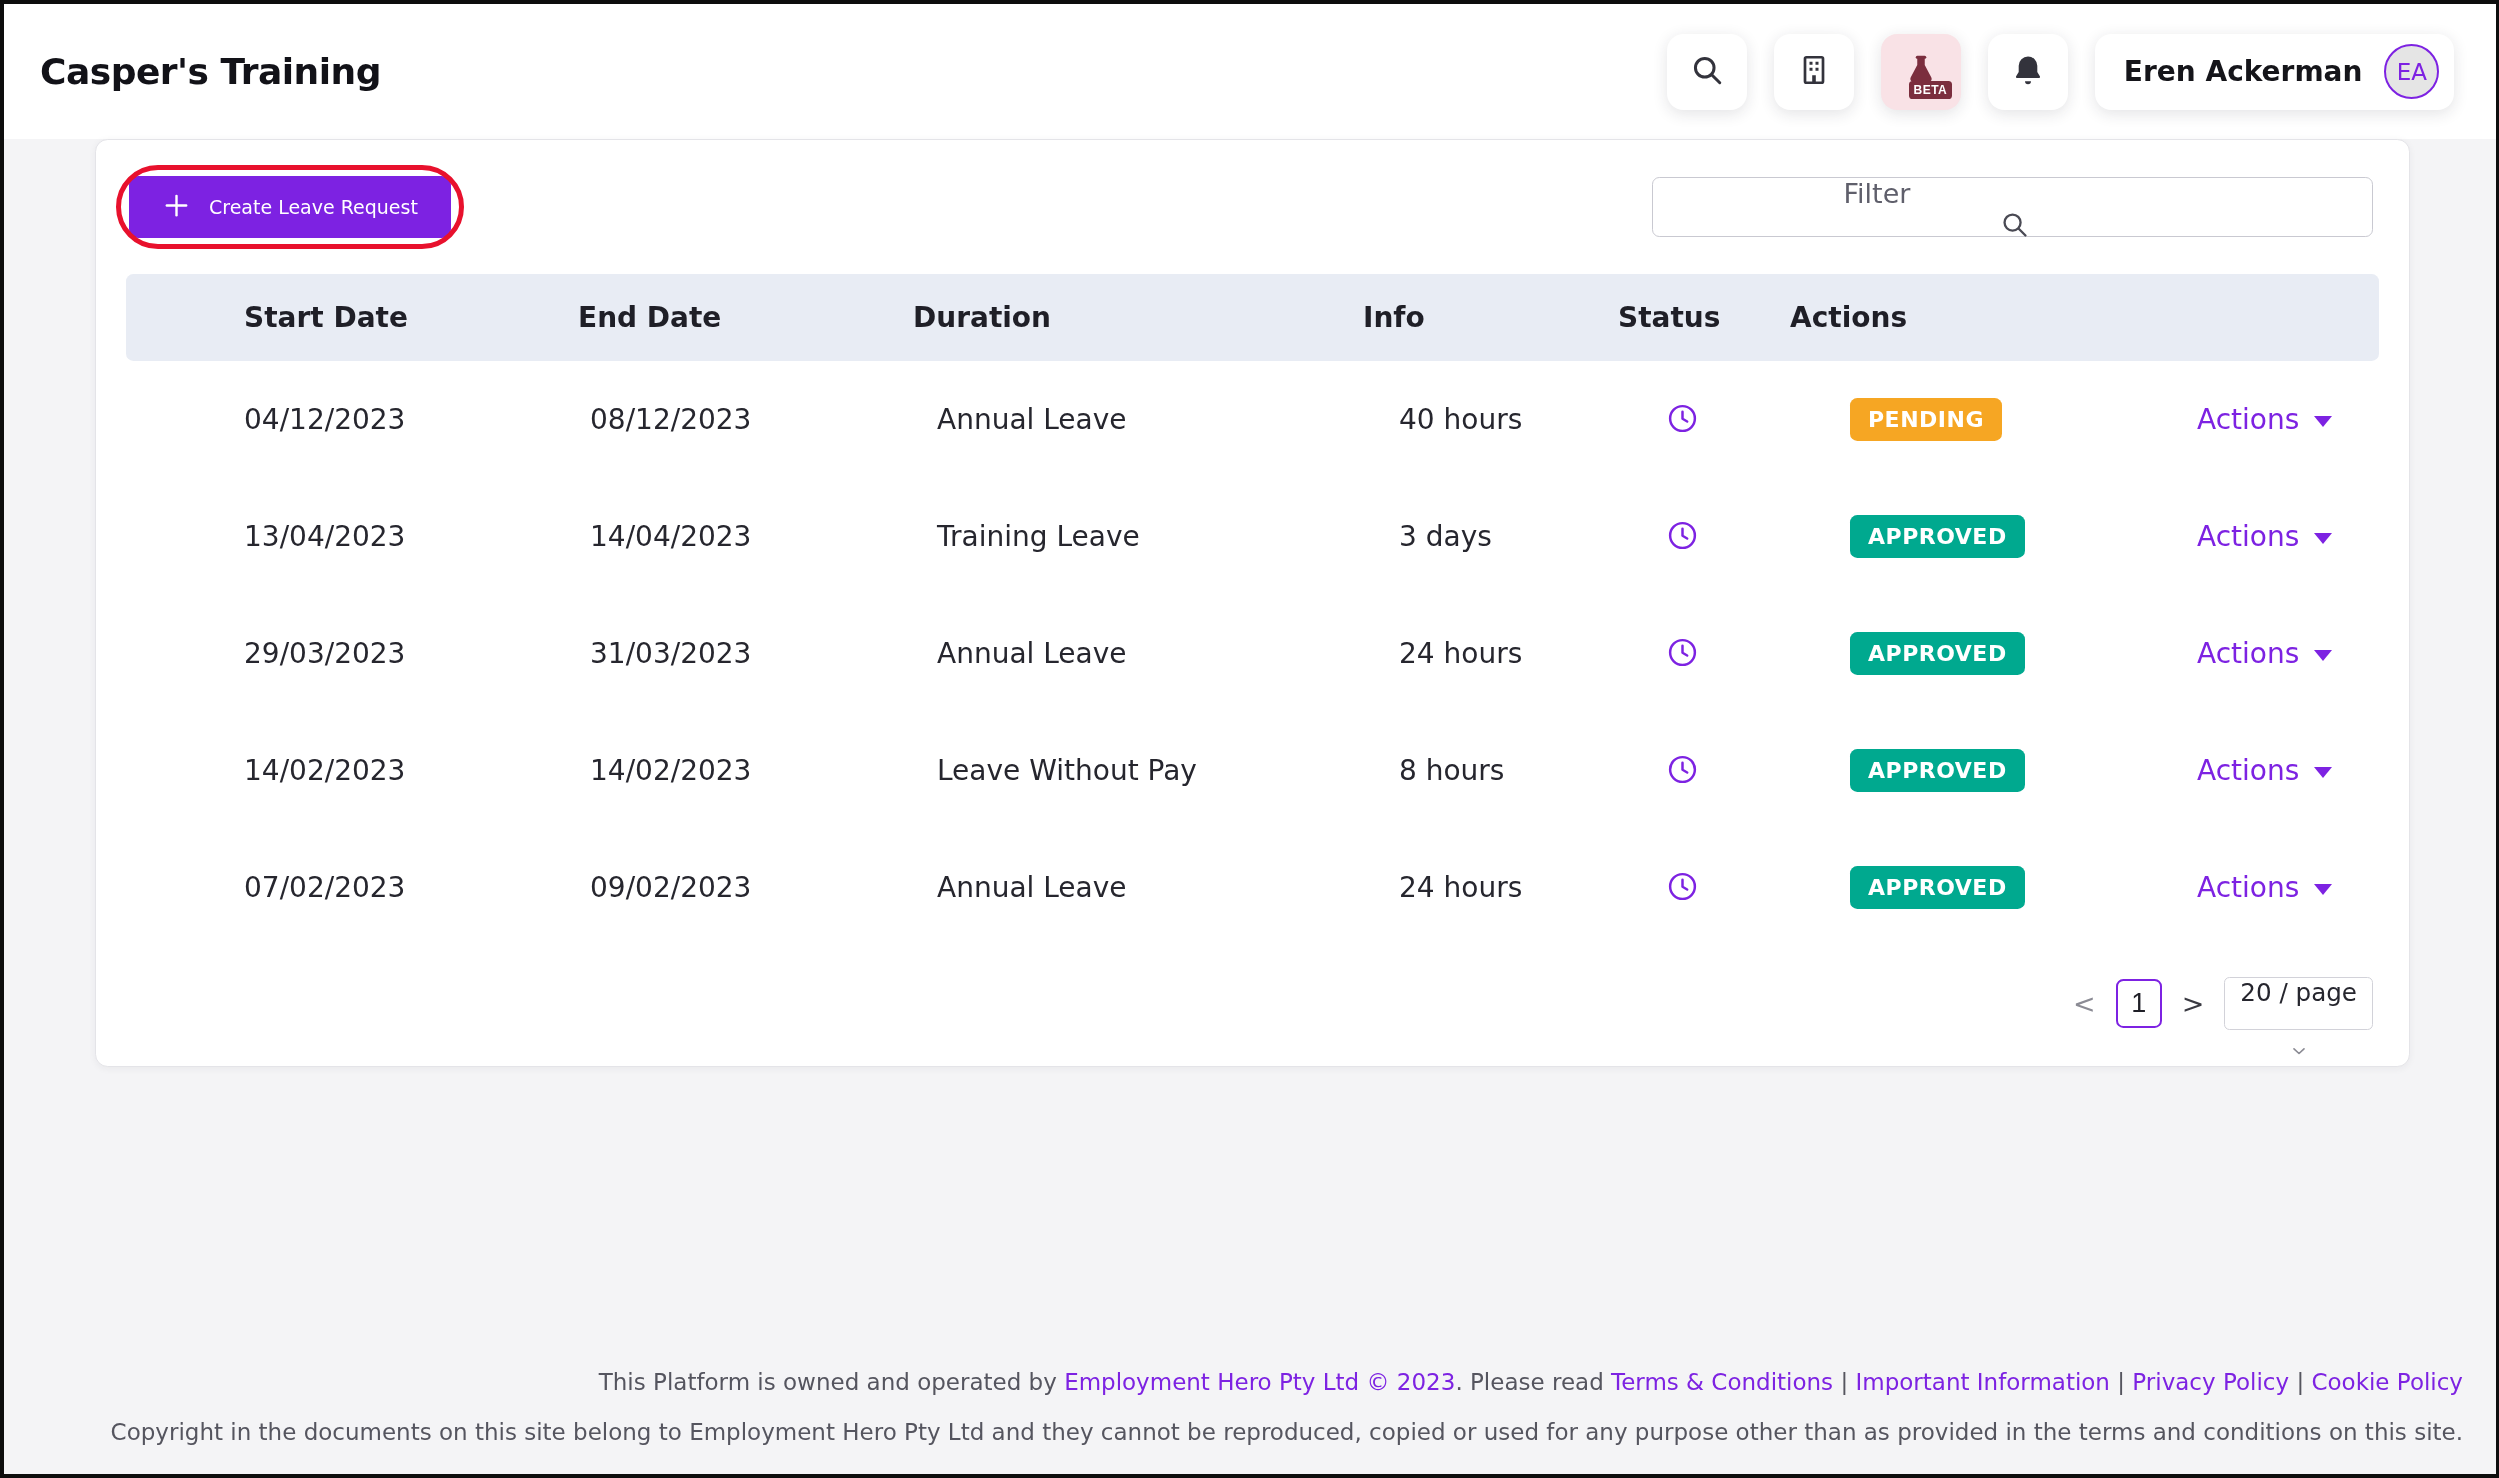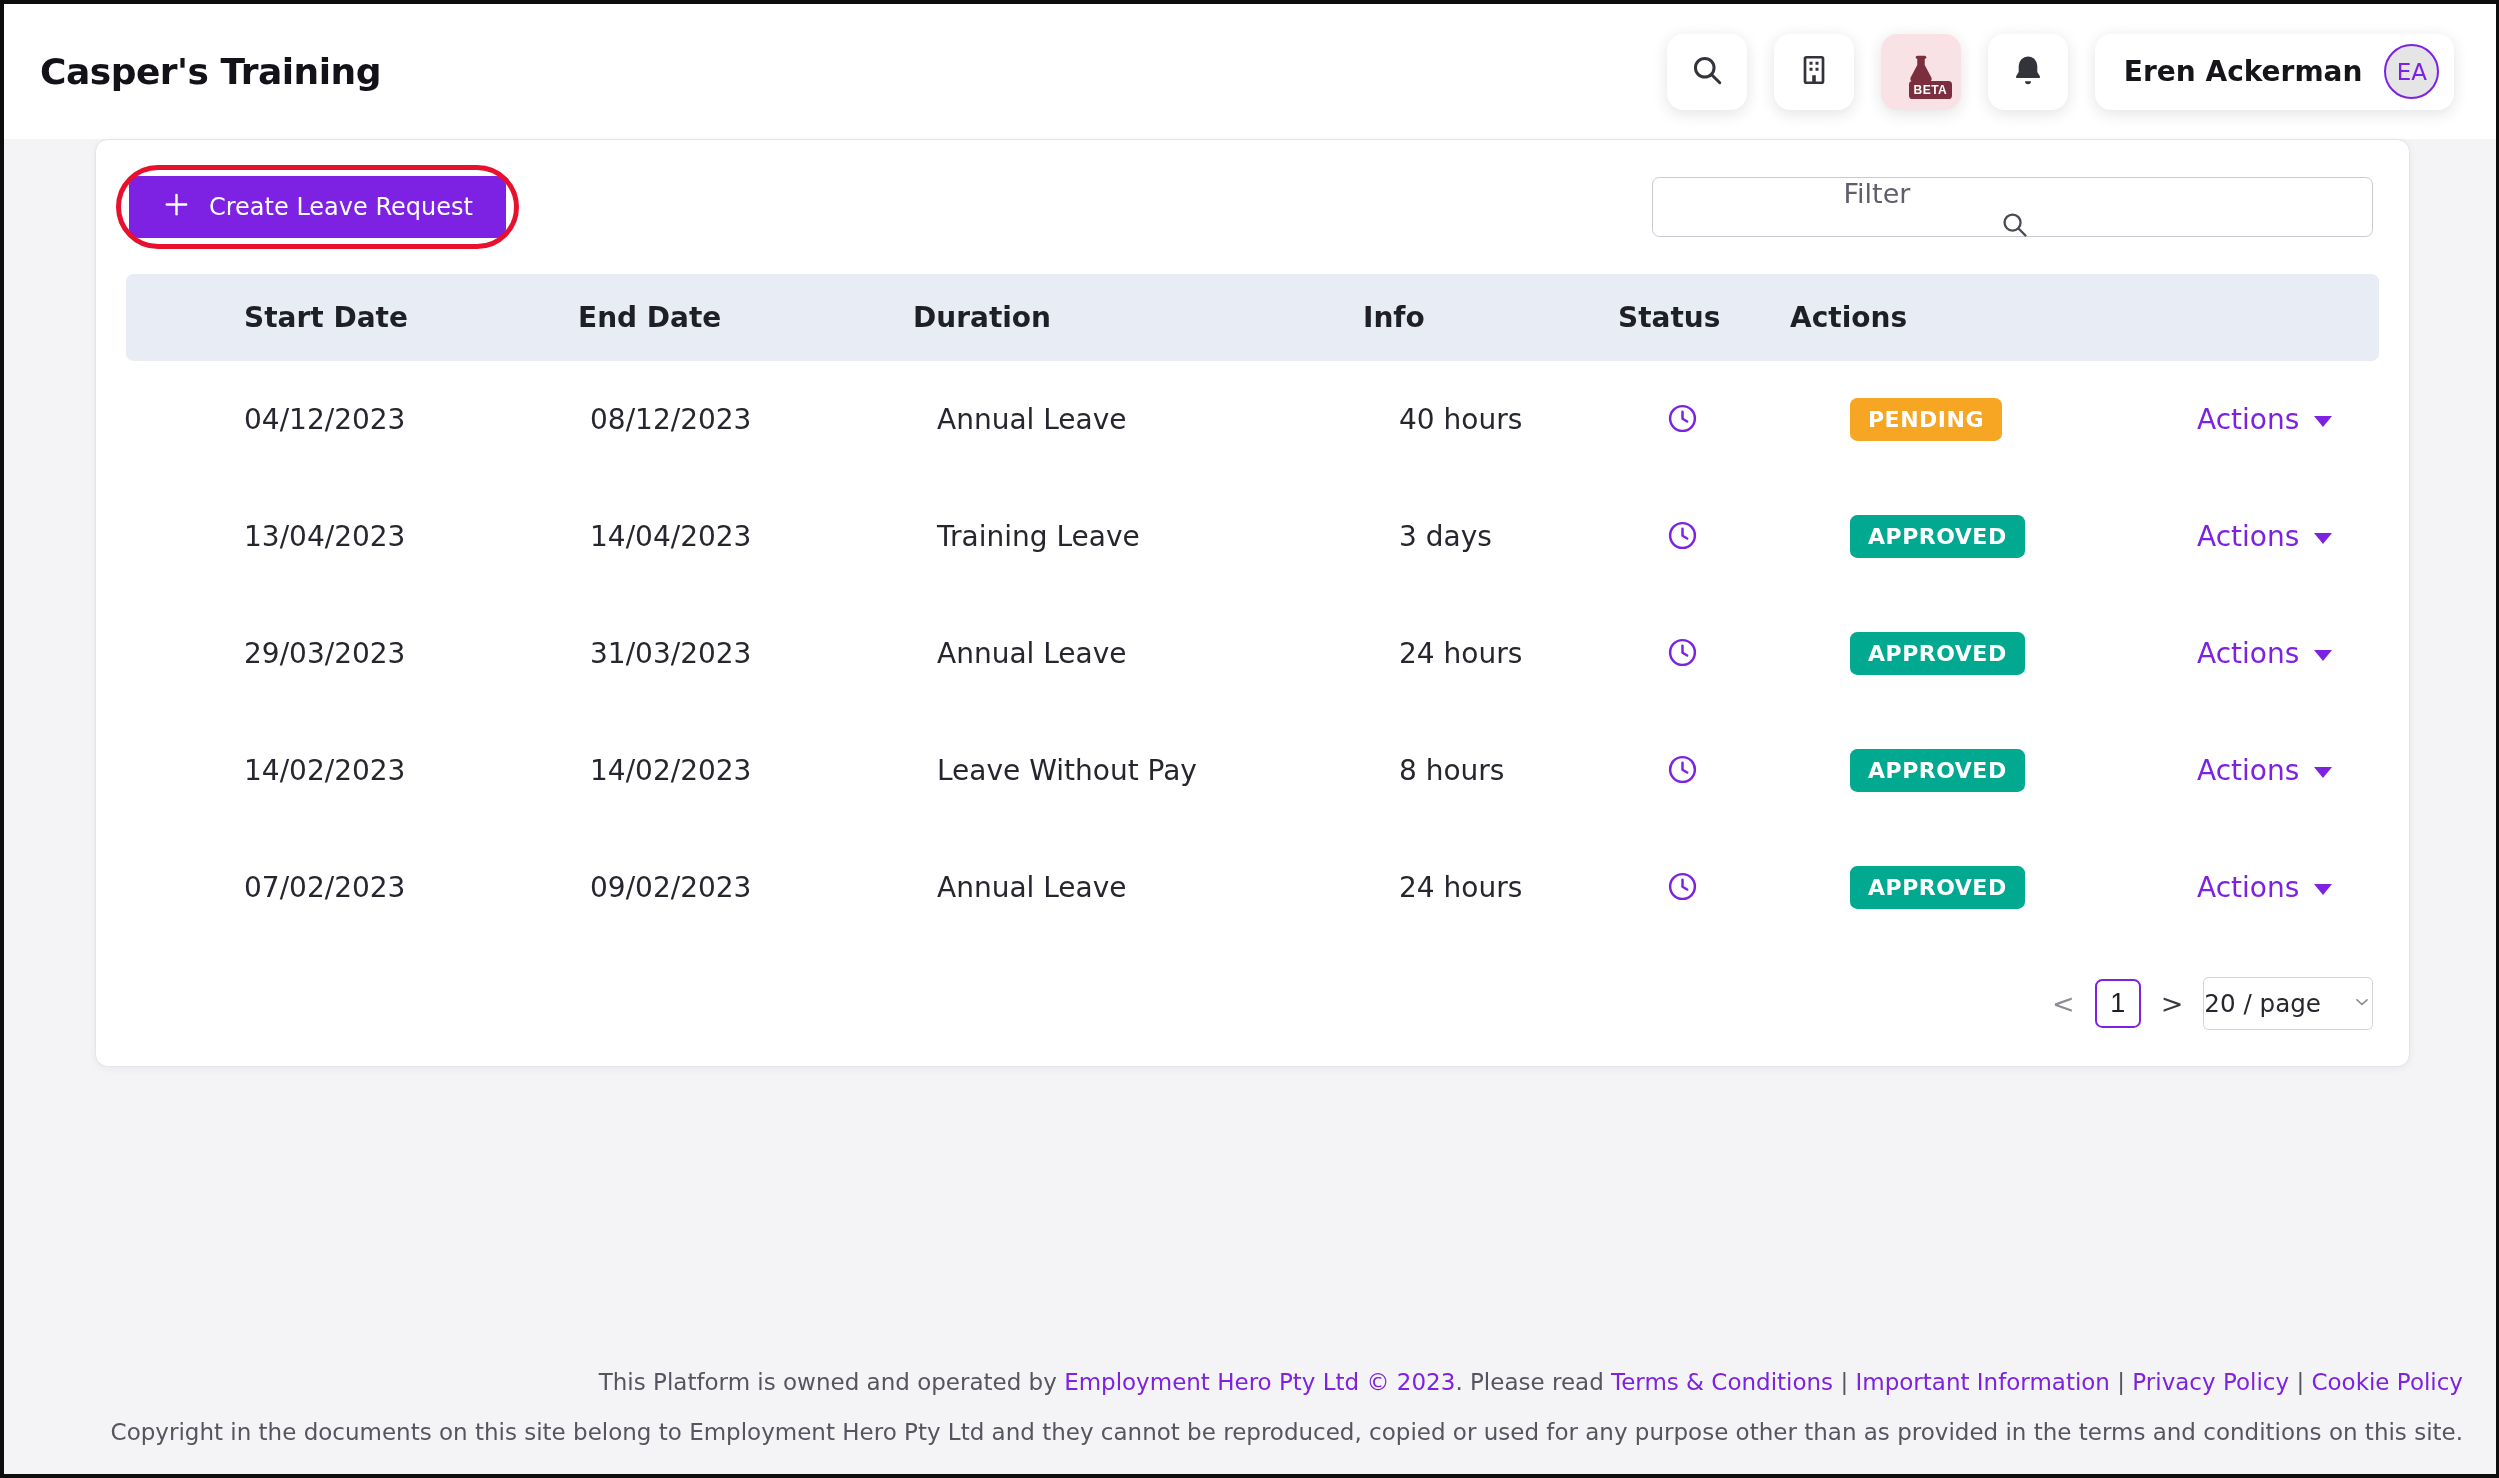--- a/index.html
+++ b/index.html
@@ -105,21 +105,21 @@
     padding: 0 36px 0 33px;
     margin-bottom: 36px;
   }
   .create-wrap { position: relative; display: inline-block; }
   .create-btn {
     display: flex; align-items: center; gap: 18px;
     height: 62px;
     padding: 0 33px;
     background: #7d22e2;
     color: #ffffff;
-    font-size: 24px;
+    font-size: 19px;
     font-family: inherit;
     border: none;
     border-radius: 9px;
     cursor: pointer;
   }
   .create-btn svg { width: 29px; height: 29px; }
   .annotation-ring {
     position: absolute;
     inset: -11px -12.7px;
     border: 5.5px solid #e8112d;
@@ -217,24 +217,25 @@
     display: flex; align-items: center; justify-content: center;
     font-size: 27px; color: #1f1f27;
     cursor: pointer;
   }
   .page-size {
     height: 53px;
     border: 1.8px solid #d2d2d9;
     border-radius: 5.5px;
     background: #fff;
     display: flex; align-items: center; gap: 31px;
-    padding: 0 0;
+    padding: 0 15px;
     font-size: 24.6px;
     color: #26262e;
     cursor: pointer;
+    flex-direction: column;
   }
   .page-size svg { width: 20px; height: 20px; color: #8b8b94; }
 
   
   .footer {
     flex: 0 0 auto;
     text-align: right;
     padding: 0 33px 25.5px 0;
     font-size: 23px;
     color: #55555f;

